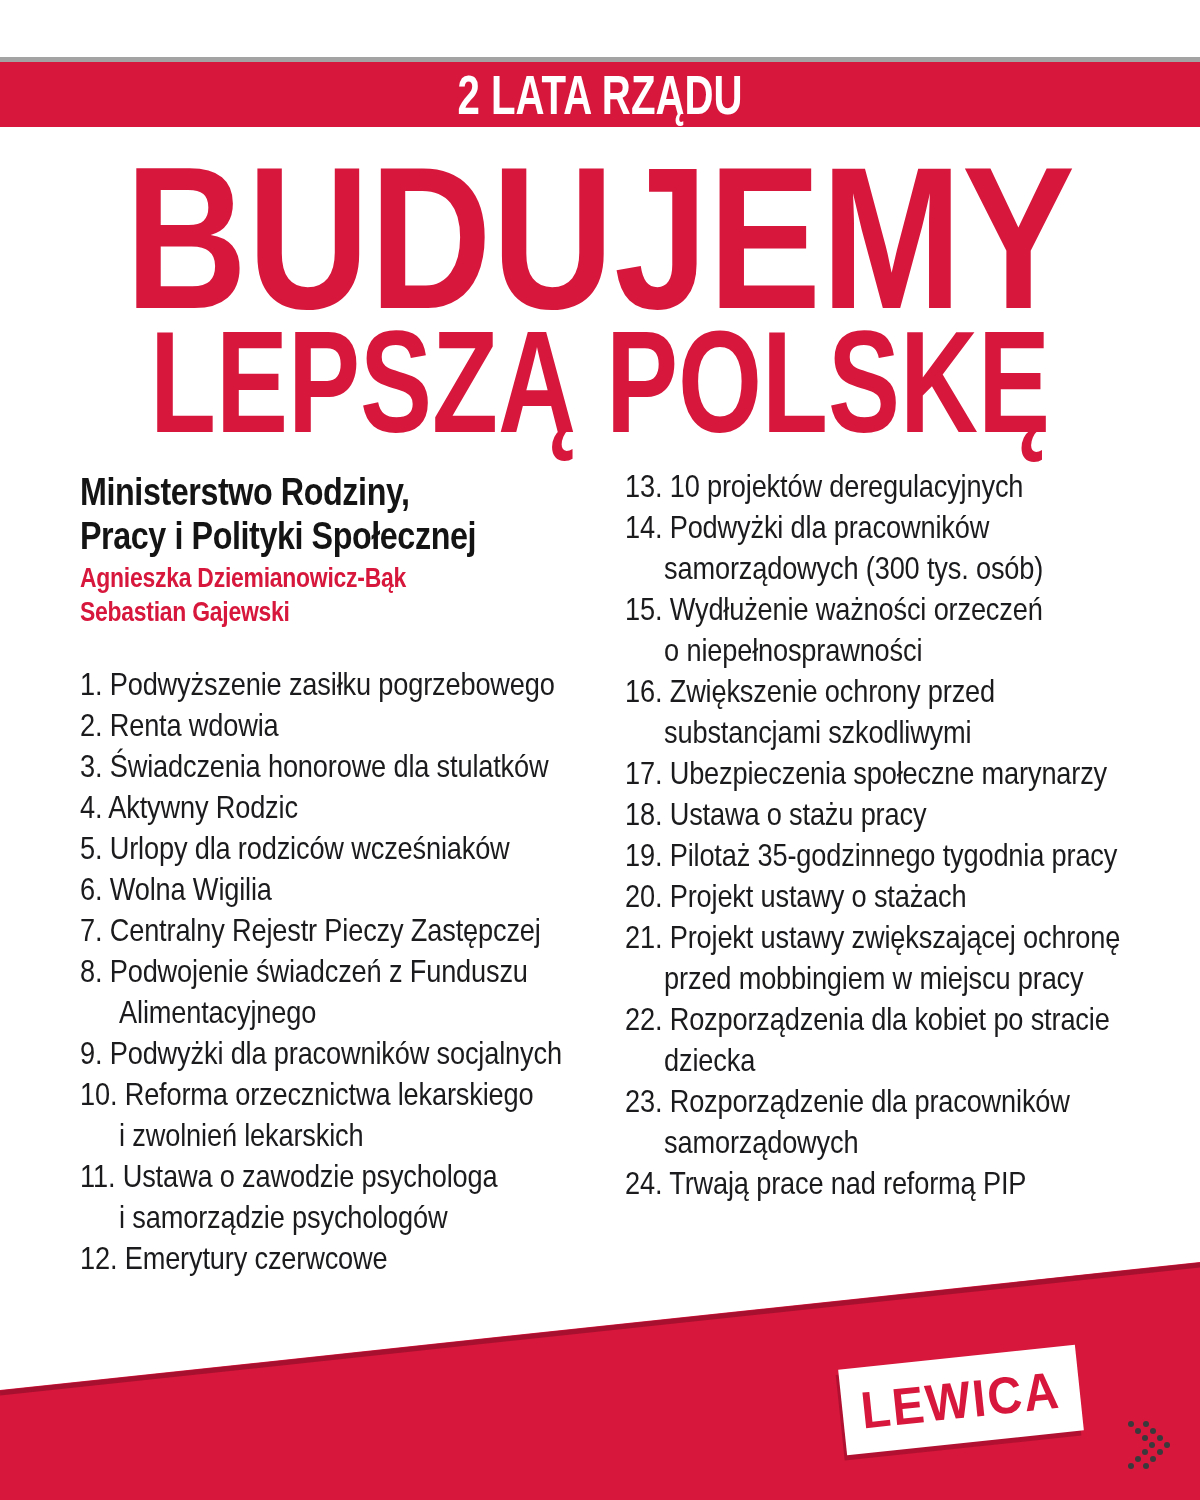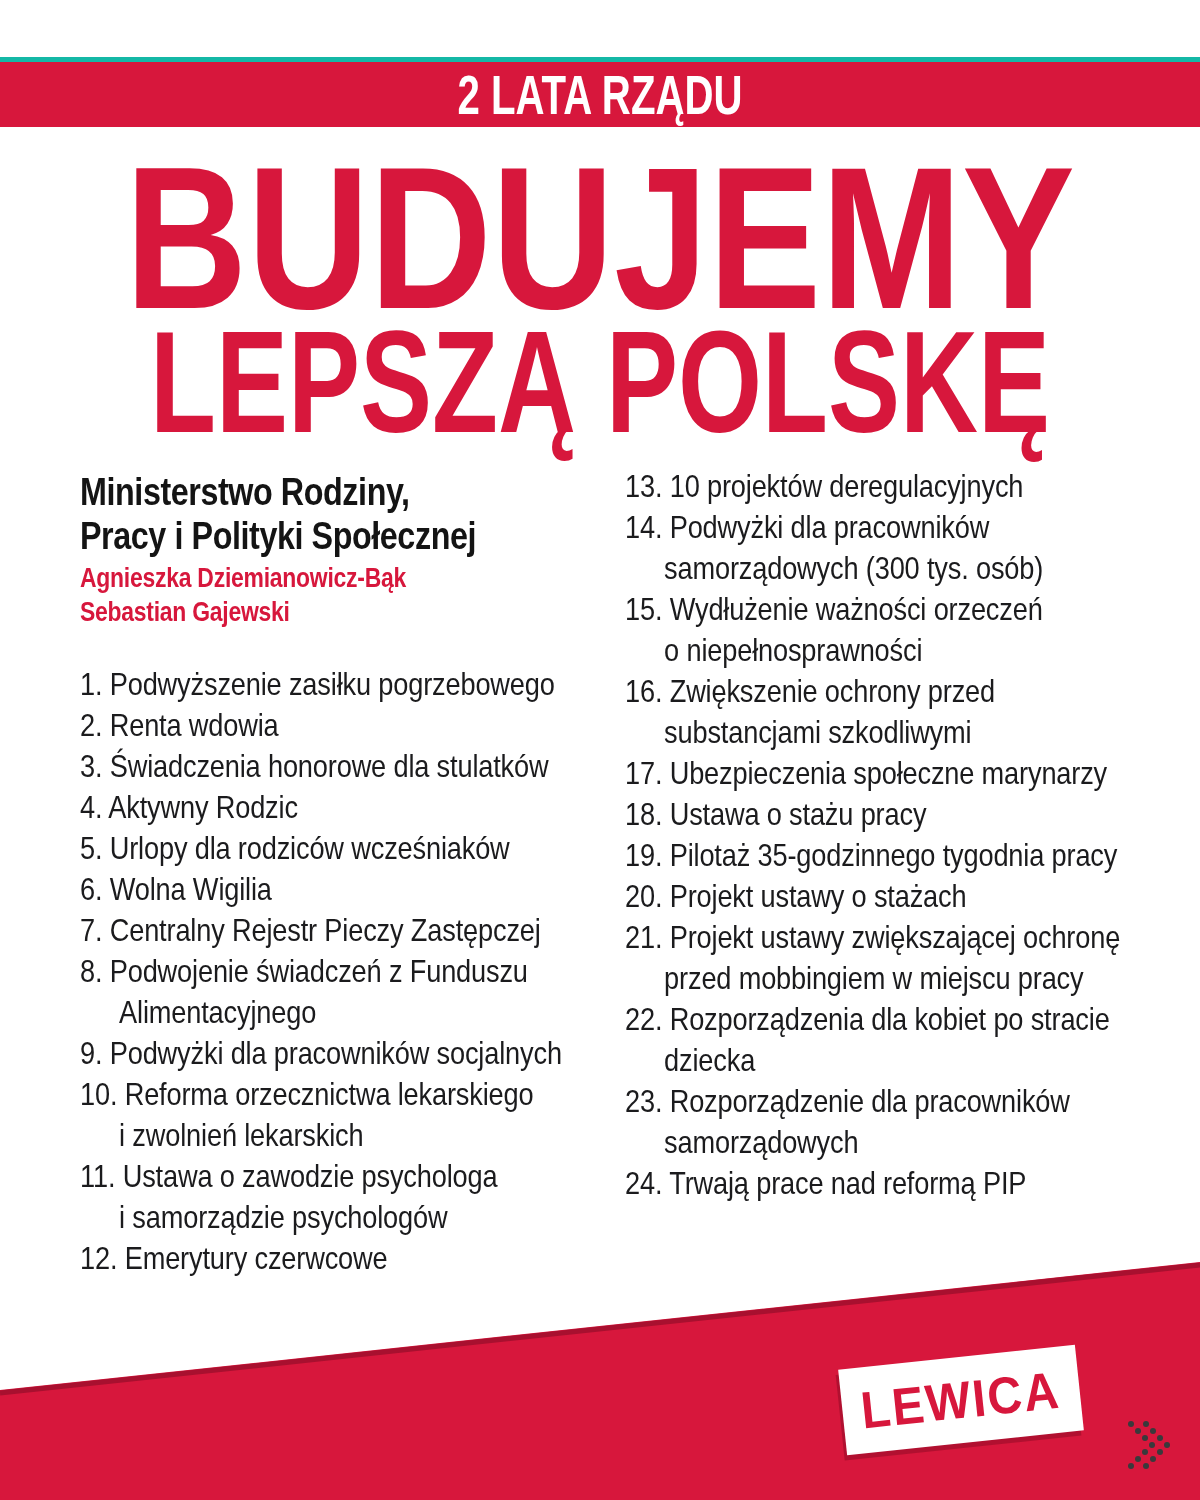--- a/index.html
+++ b/index.html
@@ -4,21 +4,21 @@
 <style>
   html,body { margin:0; padding:0; background:#e8e8e8; }
   .page {
     position:relative; width:1200px; height:1500px;
     background:#ffffff; overflow:hidden;
     font-family:"Liberation Sans", sans-serif;
   }
   
   .top-banner {
     position:absolute; left:0; top:57px; width:1200px; height:70px;
-    background:#D7173C; border-top:5px solid #14b8a6; box-sizing:border-box;
+    background:#D7173C; border-top:5px solid #a3a3a3; box-sizing:border-box;
   }
   .top-banner svg { display:block; }
   .banner-text { fill:#ffffff; font-family:"Liberation Sans",sans-serif; font-weight:bold; }
   
   .title-svg { position:absolute; left:0; top:0; }
   .title-text { fill:#D7173C; font-family:"Liberation Sans",sans-serif; font-weight:bold; }
   
   .ministry-heading {
     position:absolute; left:80px; top:470px; width:640px;
     font-size:38px; line-height:44px; font-weight:bold; color:#141414;

